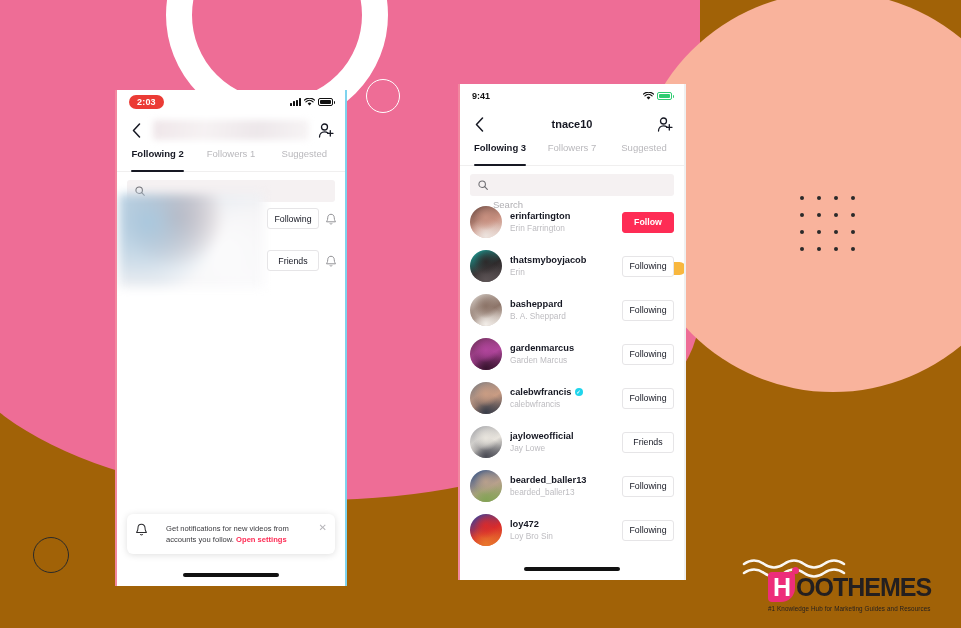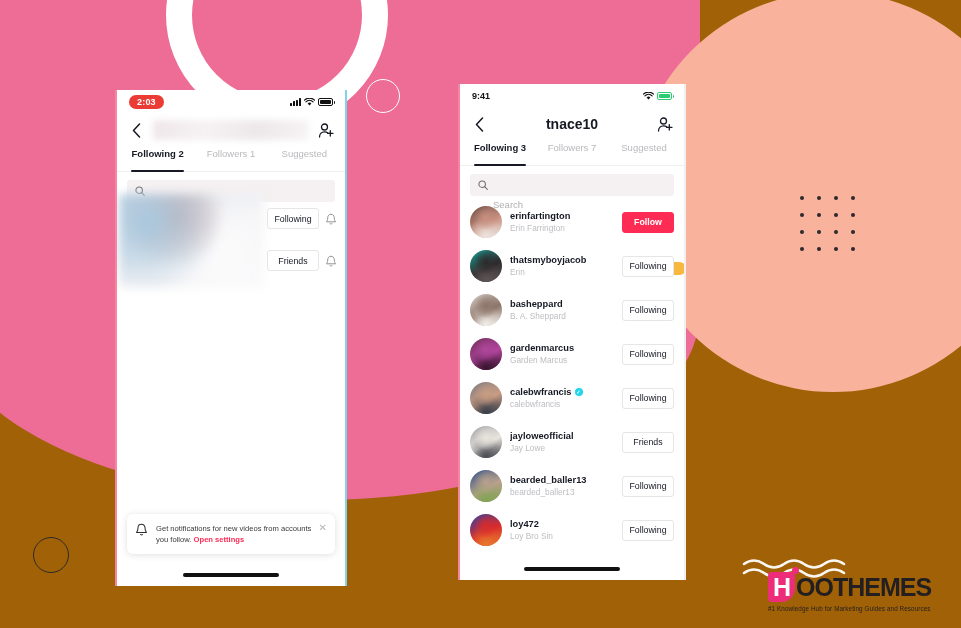--- a/index.html
+++ b/index.html
@@ -127,21 +127,21 @@
 
   
   .navbar {
     height: 32px;
     display: flex; align-items: center;
     padding: 0 10px;
     gap: 8px;
   }
   .nav-title {
     flex: 1; text-align: center;
-    font-size: 14px; font-weight: bold; color: #161823;
+    font-size: 11px; font-weight: bold; color: #161823;
   }
   .nav-title.blurred {
     height: 20px; border-radius: 3px;
     background: linear-gradient(100deg,#EFE6E9,#F6F2F3,#EDE7EA,#F7F4F5);
     filter: blur(3px);
   }
   .icon-btn {
     width: 18px; height: 18px;
     display: flex; align-items: center; justify-content: center;
     color: #161823;
@@ -247,21 +247,21 @@
   }
 
   
   .toast {
     position: absolute;
     left: 10px; right: 10px; bottom: 32px;
     background: #FFFFFF;
     border-radius: 6px;
     box-shadow: 0 1px 7px rgba(0,0,0,.13);
     padding: 9px 8px;
-    display: flex; align-items: flex-start; gap: 7px;
+    display: flex; align-items: flex-start; gap: 17px;
   }
   .toast-text {
     flex: 1;
     font-size: 7.6px; line-height: 1.45; color: #3A3A3E;
   }
   .toast-link { color: #FE2C55; font-weight: bold; }
   .toast-x { font-size: 10px; color: #B6B5B9; line-height: 1; }
 
   .home-ind {
     position: absolute;

